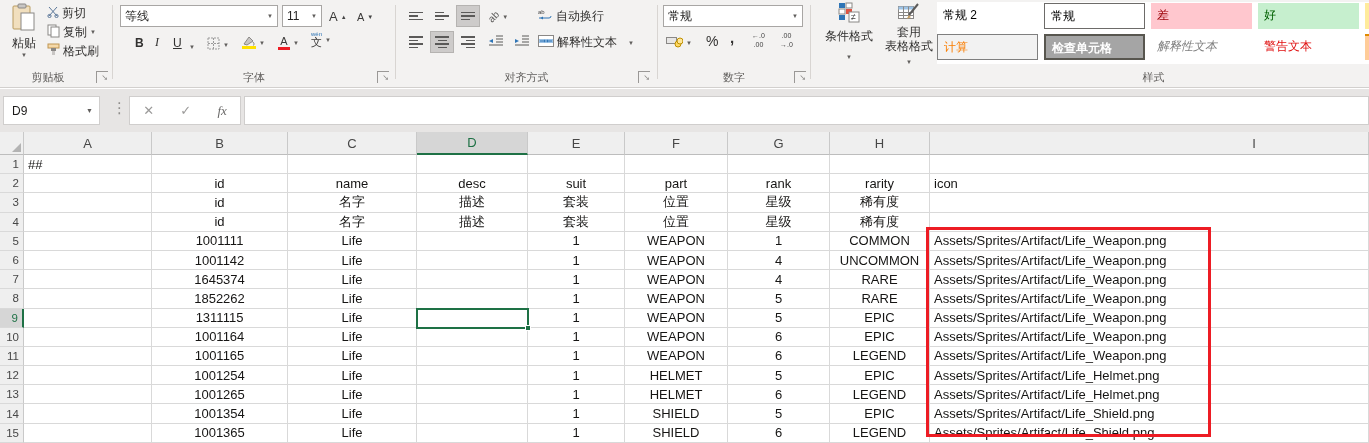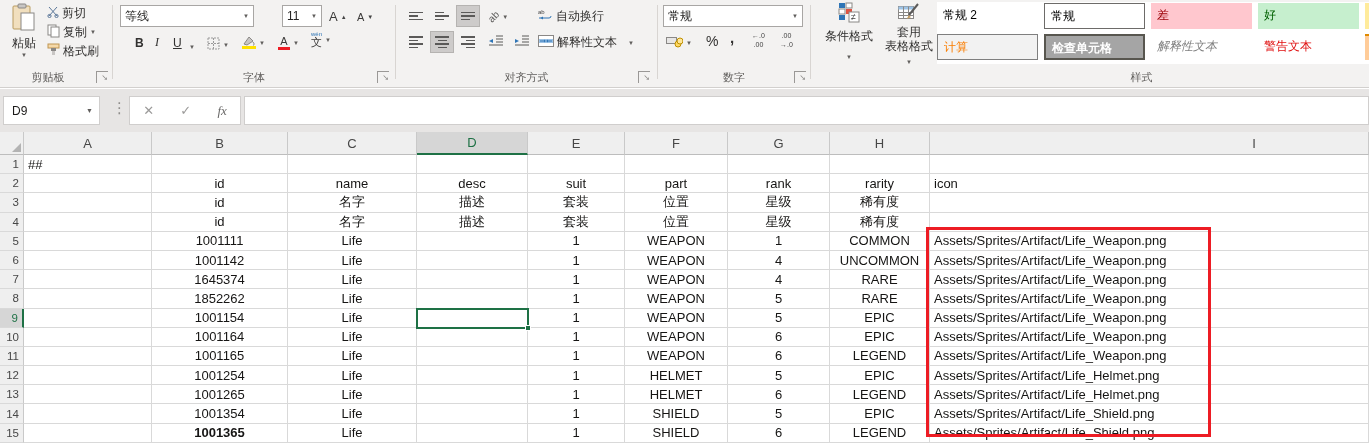--- a/index.html
+++ b/index.html
@@ -145,21 +145,21 @@
               </svg></span>
           <span>格式刷</span>
         </div>
       </div>
       <div class="glabel" style="width:96px">剪贴板</div>
       <div class="launch" style="left:96px">↘</div>
     </div>
     <div class="gsep" style="left:112px"></div>
 
     <div class="rgroup" style="left:113px;width:282px">
-      <div class="combo" style="left:7px;top:5px;width:134px">
+      <div class="combo" style="left:7px;top:5px;width:158px">
         <span>等线</span>
         <span class="arr">▼</span>
       </div>
       <div class="combo" style="left:169px;top:5px;width:40px">
         <span>11</span>
         <span class="arr">▼</span>
       </div>
       <div class="rbtn" style="left:216px;top:7px">
         <span class="tglyph">A</span>
           <span style="font-size:6px;color:#444;vertical-align:top">▲</span>
@@ -371,21 +371,21 @@
         <div class="gitem g-normal-selected" style="left:107px;top:1px">常规</div>
         <div class="gitem g-bad" style="left:214px;top:1px">差</div>
         <div class="gitem g-good" style="left:321px;top:1px">好</div>
         <div class="sliver" style="left:428px;top:1px;background:#ffeb9c"></div>
         <div class="gitem g-calc" style="left:0;top:32px">计算</div>
         <div class="gitem g-check" style="left:107px;top:32px">检查单元格</div>
         <div class="gitem g-warning" style="left:321px;top:32px">警告文本</div>
         <div class="gitem g-explain" style="left:214px;top:32px">解释性文本</div>
         <div class="sliver" style="left:428px;top:32px;background:#ffcc99;border-top:2px solid #e08a00"></div>
       </div>
-      <div class="glabel" style="left:114px;width:433px">样式</div>
+      <div class="glabel" style="left:126px;width:433px">样式</div>
     </div>
   </div>
 
   <div class="fbar">
     <div class="namebox">
       <span>D9</span>
       <span class="arr">▼</span>
     </div>
     <div class="fdots">⋮</div>
     <div class="fbtns">
@@ -502,21 +502,21 @@
           <div class="cell c-center" style="width: 111px;"></div>
           <div class="cell c-center" style="width: 97px;">1</div>
           <div class="cell c-center" style="width: 103px;">WEAPON</div>
           <div class="cell c-center" style="width: 102px;">5</div>
           <div class="cell c-center" style="width: 100px;">RARE</div>
           <div class="cell c-left" style="width: 439px;">Assets/Sprites/Artifact/Life_Weapon.png</div>
         </div>
         <div class="grow">
           <div class="rh sel">9</div>
           <div class="cell c-left" style="width: 128px;"></div>
-          <div class="cell c-center" style="width: 136px;">1001154</div>
+          <div class="cell c-center" style="width: 136px;">1311115</div>
           <div class="cell c-center" style="width: 129px;">Life</div>
           <div class="cell c-center" style="width: 111px;"></div>
           <div class="cell c-center" style="width: 97px;">1</div>
           <div class="cell c-center" style="width: 103px;">WEAPON</div>
           <div class="cell c-center" style="width: 102px;">5</div>
           <div class="cell c-center" style="width: 100px;">EPIC</div>
           <div class="cell c-left" style="width: 439px;">Assets/Sprites/Artifact/Life_Weapon.png</div>
         </div>
         <div class="grow">
           <div class="rh">10</div>
@@ -574,21 +574,21 @@
           <div class="cell c-center" style="width: 111px;"></div>
           <div class="cell c-center" style="width: 97px;">1</div>
           <div class="cell c-center" style="width: 103px;">SHIELD</div>
           <div class="cell c-center" style="width: 102px;">5</div>
           <div class="cell c-center" style="width: 100px;">EPIC</div>
           <div class="cell c-left" style="width: 439px;">Assets/Sprites/Artifact/Life_Shield.png</div>
         </div>
         <div class="grow">
           <div class="rh">15</div>
           <div class="cell c-left" style="width: 128px;"></div>
-          <div class="cell c-center" style="width: 136px; font-weight: bold;">1001365</div>
+          <div class="cell c-center" style="width: 136px;">1001365</div>
           <div class="cell c-center" style="width: 129px;">Life</div>
           <div class="cell c-center" style="width: 111px;"></div>
           <div class="cell c-center" style="width: 97px;">1</div>
           <div class="cell c-center" style="width: 103px;">SHIELD</div>
           <div class="cell c-center" style="width: 102px;">6</div>
           <div class="cell c-center" style="width: 100px;">LEGEND</div>
           <div class="cell c-left" style="width: 439px;">Assets/Sprites/Artifact/Life_Shield.png</div>
         </div>
       </div>
   </div>

